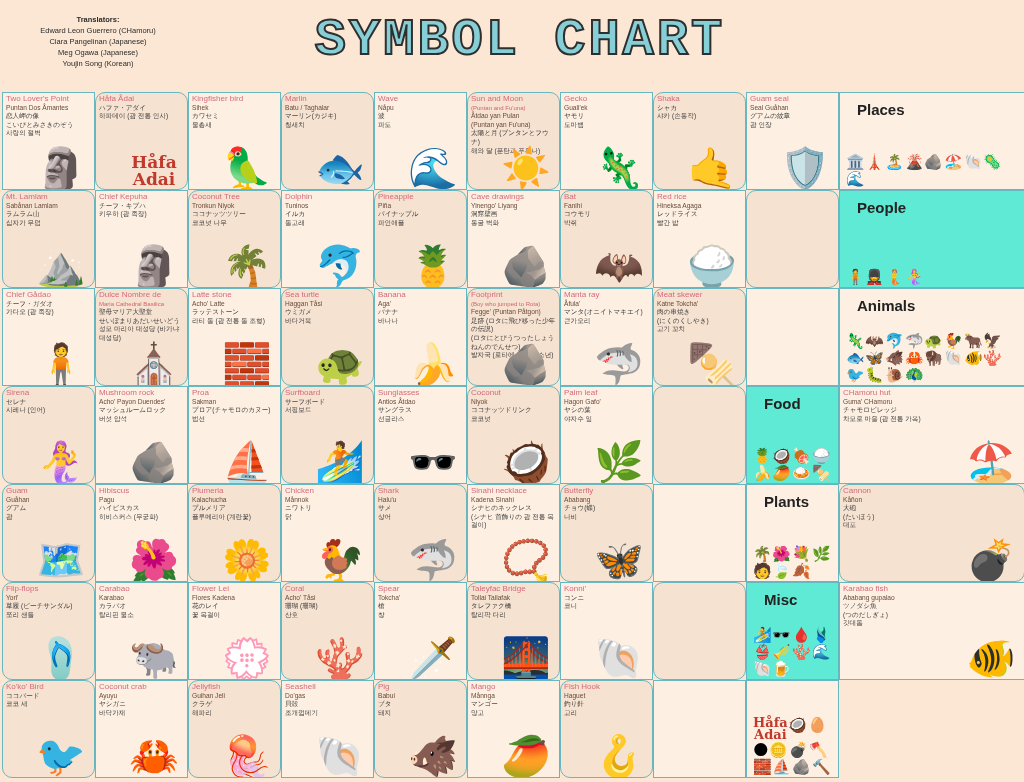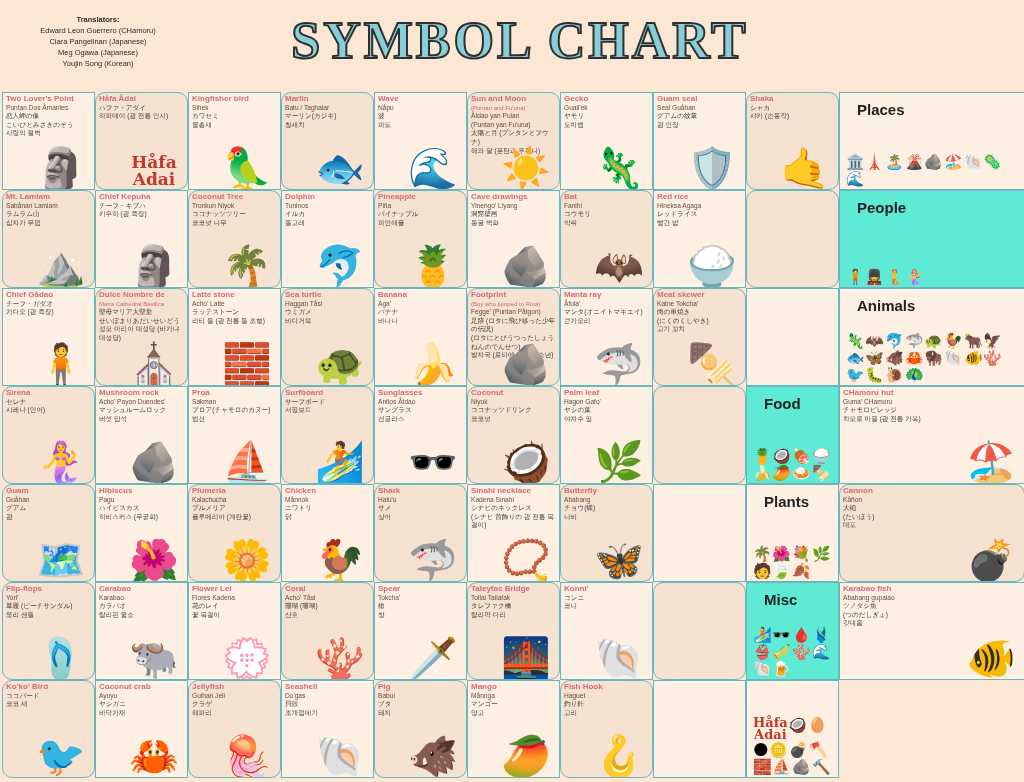--- a/index.html
+++ b/index.html
@@ -14,21 +14,21 @@
   
   .translators{
     position:absolute;left:8px;top:14px;width:180px;
     text-align:center;font-size:7.5px;line-height:11px;color:#2b2b2b;
     font-family:"Liberation Sans", sans-serif;
   }
   .translators .t-title{font-weight:bold;}
   .title{
     position:absolute;left:200px;top:8px;width:640px;height:70px;
     text-align:center;
-    font-family:Liberation Serif, serif;
+    font-family:Liberation Mono, monospace;
     font-size:52px;font-weight:bold;letter-spacing:3px;
     color:#86cfd6;
     -webkit-text-stroke:2px #2f2f2f;
     line-height:66px;
   }
 
   
   .grid{
     position:absolute;left:2px;top:92px;
     width:1020px;height:688px;
@@ -43,21 +43,21 @@
     box-sizing:border-box;
     overflow:hidden;
     background:#fdf0e2;
   }
   .cell.alt{background:#f6e2d0;border-radius:10px;}
   .cell .names{
     position:absolute;left:3px;top:2px;right:2px;
     line-height:8.6px;
   }
   .nm{display:block;font-family:"Liberation Sans", sans-serif;}
-  .nm-en{font-size:8px;font-weight:bold;color:#d46a7a;}
+  .nm-en{font-size:8px;font-weight:normal;color:#d46a7a;}
   .nm-sub{font-size:6.6px;color:#6a4a3a;}
   .nm-red{font-size:6px;color:#d4636f;}
   .nm-jp{font-size:6.6px;color:#3c3c3c;}
   .nm-kr{font-size:6.6px;color:#3c3c3c;}
   .art{
     position:absolute;right:2px;bottom:1px;
     width:62px;height:52px;
     display:flex;align-items:flex-end;justify-content:center;
     font-size:40px;line-height:1;
   }
@@ -164,36 +164,36 @@
       </div>
       <div class="cell">
         <div class="names">
           <span class="nm nm-en">Gecko</span>
           <span class="nm nm-sub">Guali'ek</span>
           <span class="nm nm-jp">ヤモリ</span>
           <span class="nm nm-kr">도마뱀</span>
         </div>
         <div class="art">🦎</div>
       </div>
+      <div class="cell alt">
+        <div class="names">
+          <span class="nm nm-en">Shaka</span>
+          <span class="nm nm-jp">シャカ</span>
+          <span class="nm nm-kr">샤카 (손동작)</span>
+        </div>
+        <div class="art">🤙</div>
+      </div>
       <div class="cell">
         <div class="names">
           <span class="nm nm-en">Guam seal</span>
           <span class="nm nm-sub">Seal Guåhan</span>
           <span class="nm nm-jp">グアムの紋章</span>
           <span class="nm nm-kr">괌 인장</span>
         </div>
         <div class="art">🛡️</div>
-      </div>
-      <div class="cell alt">
-        <div class="names">
-          <span class="nm nm-en">Shaka</span>
-          <span class="nm nm-jp">シャカ</span>
-          <span class="nm nm-kr">샤카 (손동작)</span>
-        </div>
-        <div class="art">🤙</div>
       </div>
       <div class="catcell">
         <div class="cat-label">Places</div>
         <div class="cat-icons">
           <span>🏛️</span>
           <span>🗼</span>
           <span>🏝️</span>
           <span>🌋</span>
           <span>🪨</span>
           <span>🏖️</span>

